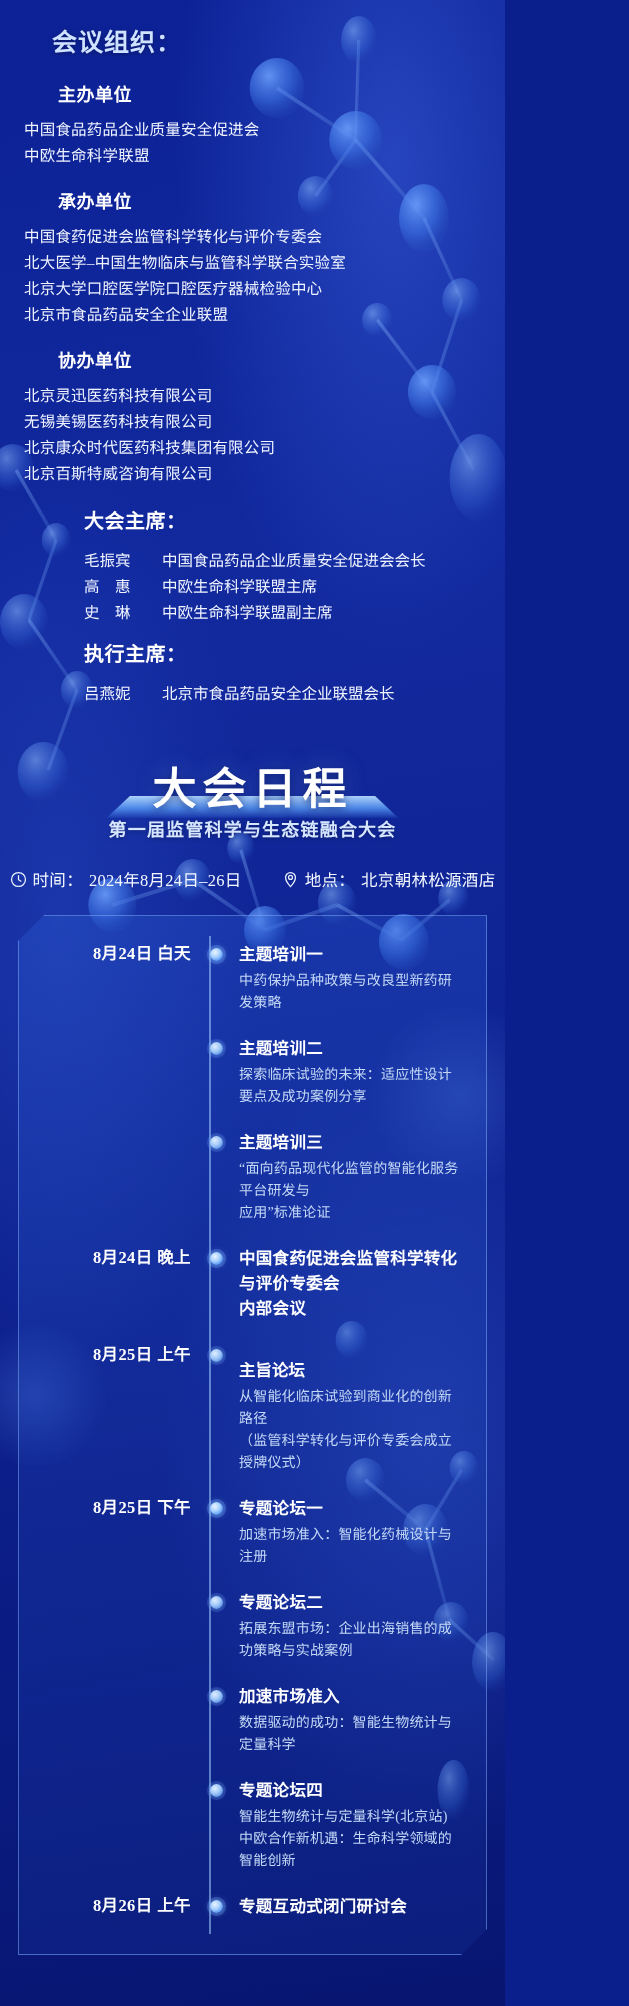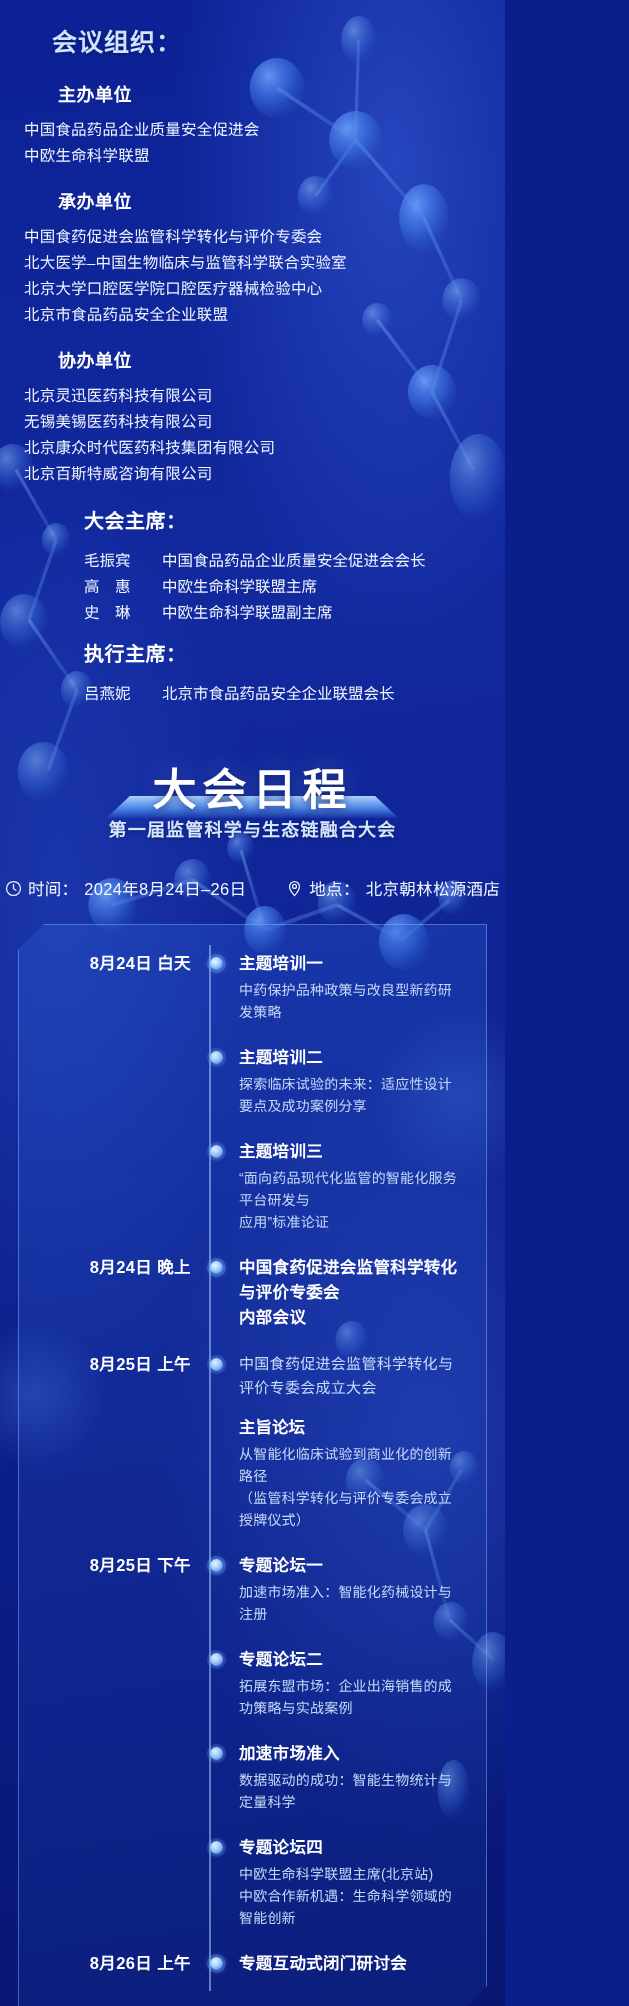--- a/index.html
+++ b/index.html
@@ -18,20 +18,21 @@
   .poster {
     position: relative;
     width: 505px;
     height: 2006px;
     overflow: hidden;
     background:
       radial-gradient(ellipse 70% 40% at 78% 8%,  rgba(58,96,220,0.55) 0%, rgba(58,96,220,0) 62%),
       radial-gradient(ellipse 60% 35% at 12% 46%, rgba(44,80,200,0.40) 0%, rgba(44,80,200,0) 65%),
       radial-gradient(ellipse 80% 30% at 85% 72%, rgba(56,94,216,0.38) 0%, rgba(56,94,216,0) 66%),
       linear-gradient(172deg, #0c2196 0%, #12299e 30%, #0e2291 58%, #0a1b82 82%, #081671 100%);
+    font-family: Liberation Serif, serif;
   }
 
   
   .bg-molecules {
     position: absolute;
     inset: 0;
     z-index: 0;
     pointer-events: none;
   }
   .bg-molecules svg { display: block; width: 100%; height: 100%; }
@@ -143,21 +144,21 @@
   .hero-sub {
     font-size: 18px;
     font-weight: bold;
     color: #d6e6ff;
     letter-spacing: 1.2px;
     text-shadow: 0 1px 4px rgba(0,0,0,0.3);
   }
 
   
   .meta-row {
-    margin-top: 35px;
+    margin-top: 26px;
     display: flex;
     justify-content: center;
     align-items: center;
     gap: 40px;
     font-size: 16.5px;
     color: #f2f7ff;
     letter-spacing: 0.3px;
   }
   .meta-item { display: flex; align-items: center; gap: 6px; }
   .meta-icon {
@@ -493,21 +494,20 @@
 内部会议</div>
         </div>
       </div>
 
       <div class="tl-row gap-md">
         <div class="tl-when">8月25日 上午</div>
         <div class="tl-dot-col">
             <span class="tl-dot dim"></span>
           </div>
         <div class="tl-body">
-          <div class="tl-topic plain">中国食药促进会监管科学转化与评价专委会成立大会</div>
           <div class="tl-sub-head">主旨论坛</div>
           <div class="tl-desc">从智能化临床试验到商业化的创新路径</div>
           <div class="tl-desc" style="margin-top:0;">（监管科学转化与评价专委会成立授牌仪式）</div>
         </div>
       </div>
 
       <div class="tl-row gap-md">
         <div class="tl-when">8月25日 下午</div>
         <div class="tl-dot-col">
             <span class="tl-dot"></span>
@@ -540,21 +540,21 @@
         </div>
       </div>
 
       <div class="tl-row gap-md">
         <div class="tl-when"></div>
         <div class="tl-dot-col">
             <span class="tl-dot dim"></span>
           </div>
         <div class="tl-body">
           <div class="tl-topic">专题论坛四</div>
-          <div class="tl-desc">中欧生命科学联盟主席(北京站)</div>
+          <div class="tl-desc">智能生物统计与定量科学(北京站)</div>
           <div class="tl-desc" style="margin-top:0;">中欧合作新机遇：生命科学领域的智能创新</div>
         </div>
       </div>
 
       <div class="tl-row gap-md">
         <div class="tl-when">8月26日 上午</div>
         <div class="tl-dot-col">
             <span class="tl-dot"></span>
           </div>
         <div class="tl-body">

